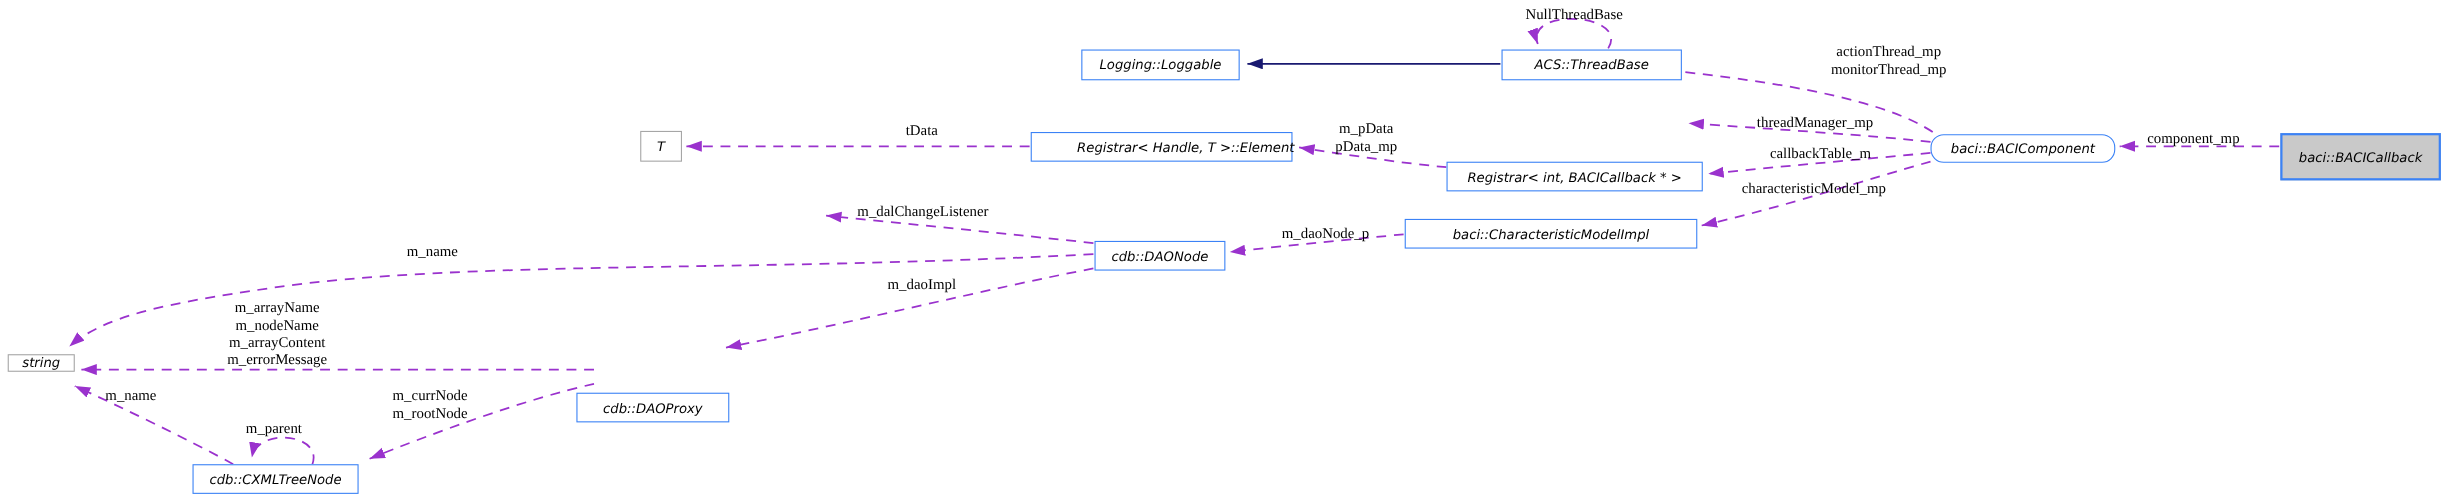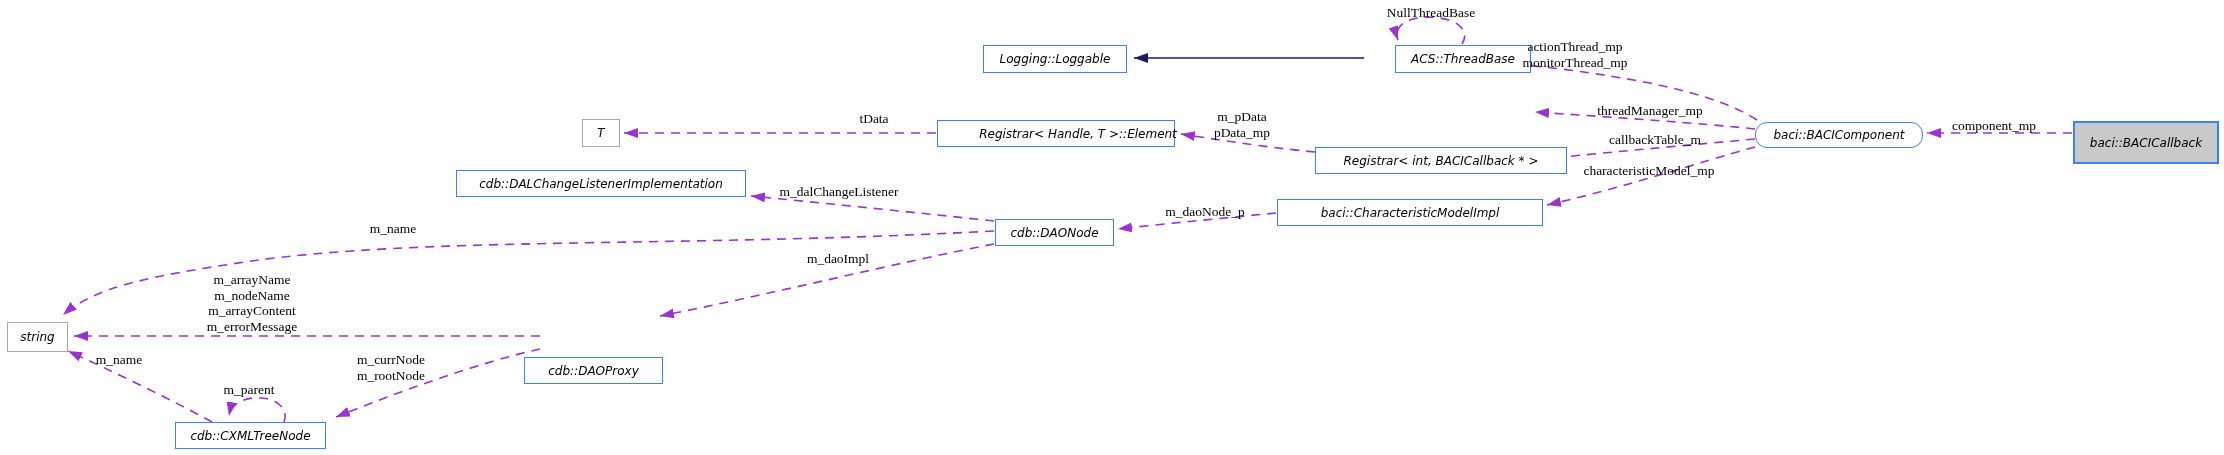--- a/index.html
+++ b/index.html
@@ -95,66 +95,65 @@
 
     <path class="edge" d="M 540 349 C 480 362, 393 394, 336 417" marker-end="url(#ah-p)"></path>
 
     <path class="edge" d="M 212 422 C 172 400, 110 370, 68 351" marker-end="url(#ah-p)"></path>
 
     <path class="edge" d="M 284 422 C 294 394, 234 388, 229 416" marker-end="url(#ah-p)"></path>
   </svg>
 
   <div class="node" style="left:983px; top:45px; width:144px; height:28px;">Logging::Loggable</div>
 
-  <div class="node" style="left:1395px; top:45px; width:136px; height:28px;">ACS::ThreadBase</div>
+  <div class="node" style="left:1365px; top:45px; width:164px; height:28px;">ACS::ThreadBase</div>
 
 
   <div class="node" style="left:937px; top:120px; width:238px; height:27px;padding-left:44px;">Registrar&lt; Handle, T &gt;::Element</div>
 
-  <div class="node" style="left:1315px; top:147px; width:252px; height:27px;">Registrar&lt; int, BACICallback * &gt;</div>
+  <div class="node" style="left:1315px; top:147px; width:233px; height:27px;">Registrar&lt; int, BACICallback * &gt;</div>
 
   <div class="node" style="left:1755px; top:122px; width:168px; height:26px;border-radius:12px;">baci::BACIComponent</div>
 
   <div class="node focus" style="left:2073px; top:121px; width:146px; height:43px;">baci::BACICallback</div>
 
   <div class="node external" style="left:582px; top:119px; width:38px; height:28px;">T</div>
 
-  <div class="node" style="left:456px; top:170px; width:290px; height:27px;">cdb::DALChangeListenerImplementation</div>
 
   <div class="node" style="left:995px; top:219px; width:119px; height:27px;">cdb::DAONode</div>
 
   <div class="node" style="left:1277px; top:199px; width:266px; height:27px;">baci::CharacteristicModelImpl</div>
 
-  <div class="node external" style="left:7px; top:322px; width:61px; height:30px;text-align:center;">string</div>
+  <div class="node external" style="left:7px; top:322px; width:61px; height:16px;text-align:center;">string</div>
 
   <div class="node" style="left:524px; top:322px; width:139px; height:27px;margin-top:35px;">cdb::DAOProxy</div>
 
   <div class="node" style="left:175px; top:422px; width:151px; height:27px;">cdb::CXMLTreeNode</div>
 
   <div class="elabel" style="left:1368px; top:5px; width:126px;">NullThreadBase</div>
 
-  <div class="elabel" style="left:1508px; top:39px; width:134px;">
+  <div class="elabel" style="left:1650px; top:39px; width:134px;">
     <span>actionThread_mp</span>
     <span>monitorThread_mp</span>
   </div>
 
   <div class="elabel" style="left:1583px; top:103px; width:134px;">threadManager_mp</div>
 
   <div class="elabel" style="left:1199px; top:109px; width:86px;">
     <span>m_pData</span>
     <span>pData_mp</span>
   </div>
 
   <div class="elabel" style="left:1593px; top:132px; width:124px;">callbackTable_m</div>
 
   <div class="elabel" style="left:1568px; top:163px; width:162px;">characteristicModel_mp</div>
 
   <div class="elabel" style="left:1938px; top:118px; width:112px;">component_mp</div>
 
-  <div class="elabel" style="left:848px; top:111px; width:52px;">tData</div>
+  <div class="elabel" style="left:812px; top:111px; width:52px;">tData</div>
 
   <div class="elabel" style="left:764px; top:184px; width:150px;">m_dalChangeListener</div>
 
   <div class="elabel" style="left:1158px; top:204px; width:94px;">m_daoNode_p</div>
 
   <div class="elabel" style="left:358px; top:221px; width:70px;">m_name</div>
 
   <div class="elabel" style="left:799px; top:251px; width:78px;">m_daoImpl</div>
 
   <div class="elabel" style="left:172px; top:272px; width:160px;text-align:center;">

